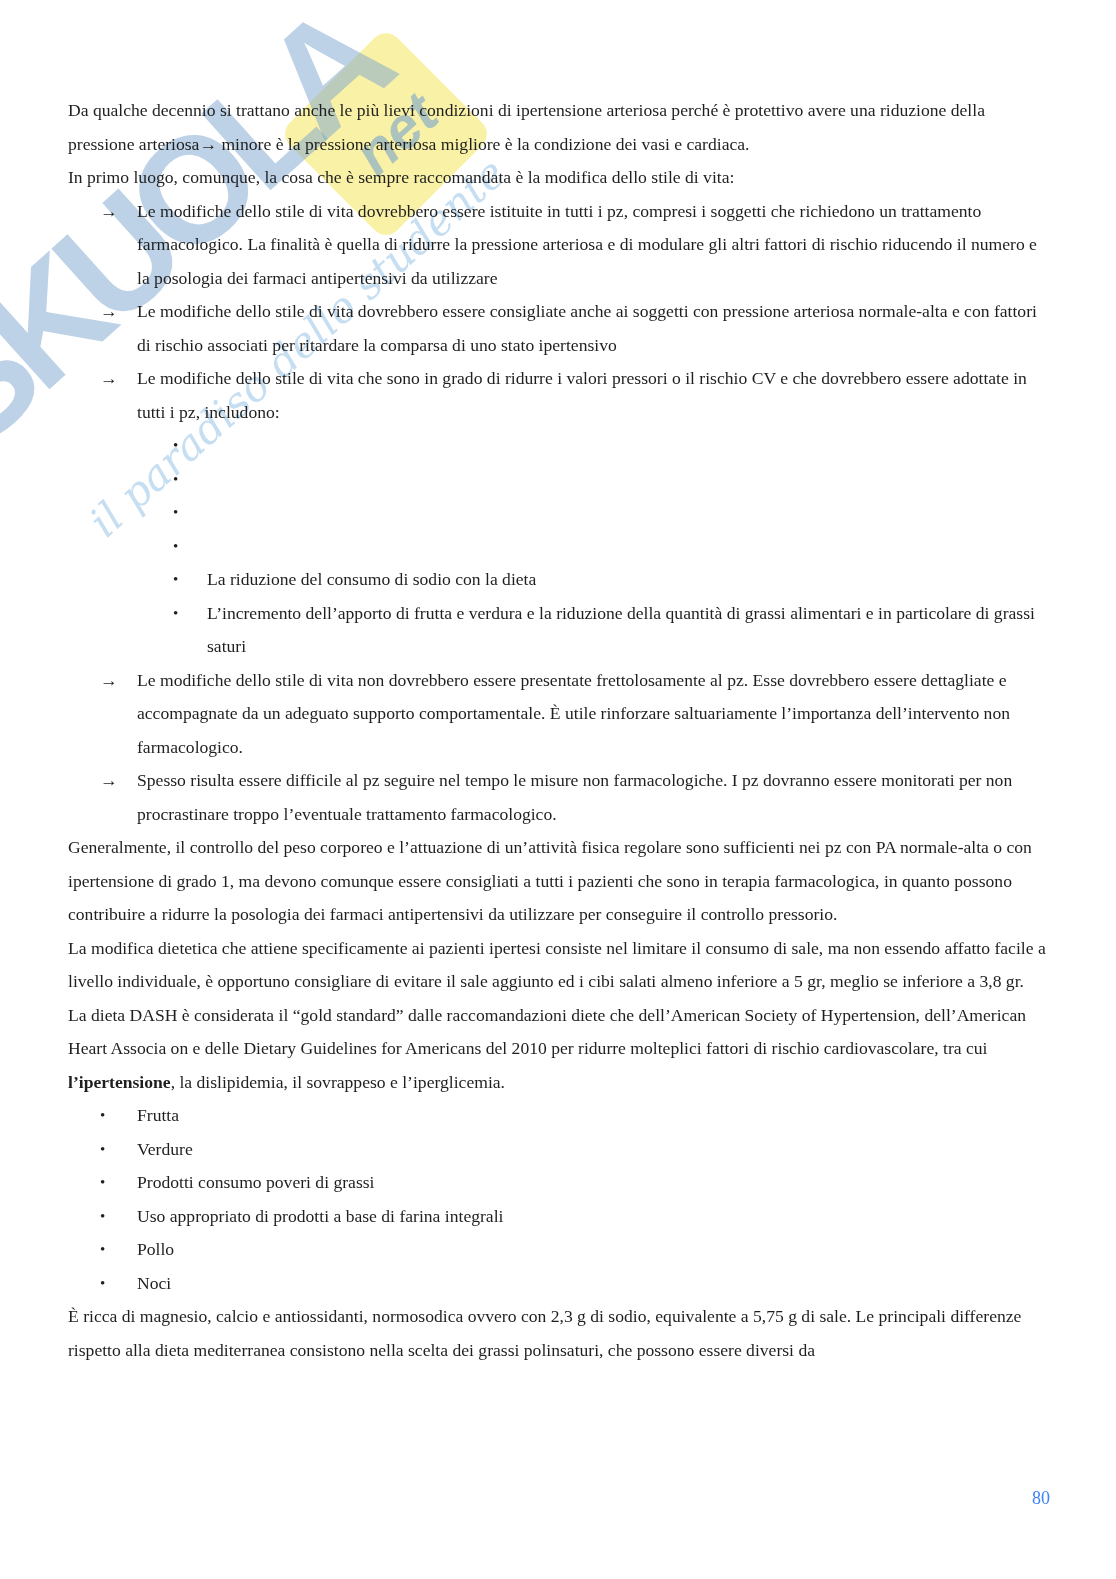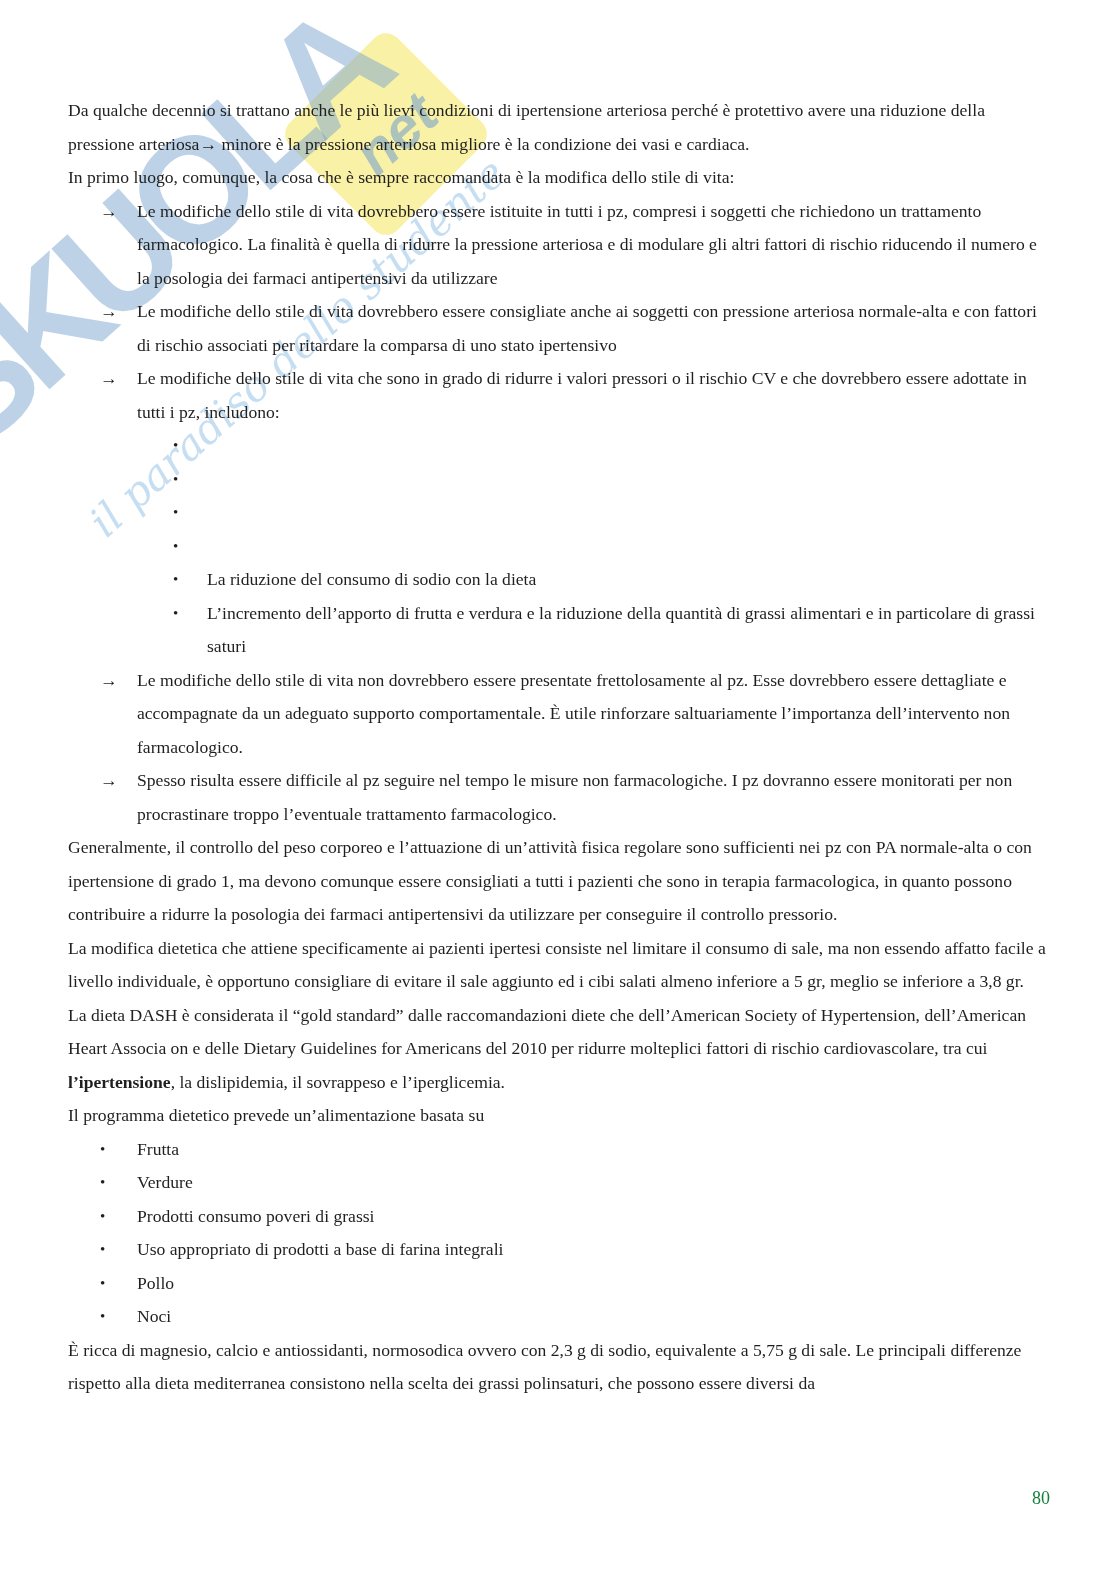--- a/index.html
+++ b/index.html
@@ -53,21 +53,21 @@
   .arrow-item{display:flex;padding-left:32px;}
   .arrow-item .marker{flex:0 0 37px;}
   .sub-item{display:flex;padding-left:105px;}
   .sub-item .marker{flex:0 0 34px;font-size:15px;}
   .diet-item{display:flex;padding-left:32px;}
   .diet-item .marker{flex:0 0 37px;font-size:15px;}
   .text{flex:1;min-width:0;}
   .bold{font-weight:700;}
   .page-number{
     position:absolute;top:1486px;right:66px;z-index:1;
-    font-size:18px;line-height:24px;color:#15803d;
+    font-size:18px;line-height:24px;color:#3b82f6;
   }
 </style>
 </head>
 <body>
 
 <div class="page">
 
   <div class="watermark">
     <div class="wm-badge"></div>
     <div class="wm-word">SKUOLA</div>
@@ -114,21 +114,20 @@
         <span class="marker">→</span>
         <span class="text"><span>Le modifiche dello stile di vita non dovrebbero essere presentate frettolosamente al pz. Esse dovrebbero essere dettagliate e accompagnate da un adeguato supporto comportamentale. È utile rinforzare saltuariamente l’importanza dell’intervento non farmacologico.</span></span>
       </div>
       <div class="block arrow-item">
         <span class="marker">→</span>
         <span class="text"><span>Spesso risulta essere difficile al pz seguire nel tempo le misure non farmacologiche. I pz dovranno essere monitorati per non procrastinare troppo l’eventuale trattamento farmacologico.</span></span>
       </div>
       <div class="block paragraph"><span class="text"><span>Generalmente, il controllo del peso corporeo e l’attuazione di un’attività fisica regolare sono sufficienti nei pz con PA normale-alta o con ipertensione di grado 1, ma devono comunque essere consigliati a tutti i pazienti che sono in terapia farmacologica, in quanto possono contribuire a ridurre la posologia dei farmaci antipertensivi da utilizzare per conseguire il controllo pressorio.</span></span></div>
       <div class="block paragraph"><span class="text"><span>La modifica dietetica che attiene specificamente ai pazienti ipertesi consiste nel limitare il consumo di sale, ma non essendo affatto facile a livello individuale, è opportuno consigliare di evitare il sale aggiunto ed i cibi salati almeno inferiore a 5 gr, meglio se inferiore a 3,8 gr.</span></span></div>
       <div class="block paragraph"><span class="text"><span>La dieta DASH è considerata il “gold standard” dalle raccomandazioni diete che dell’American Society of Hypertension, dell’American Heart Associa on e delle Dietary Guidelines for Americans del 2010 per ridurre molteplici fattori di rischio cardiovascolare, tra cui </span><span class="bold">l’ipertensione</span><span>, la dislipidemia, il sovrappeso e l’iperglicemia.</span></span></div>
-      <div class="block paragraph"><span class="text"><span>Il programma dietetico prevede un’alimentazione basata su</span></span></div>
       <div class="block diet-item">
         <span class="marker">•</span>
         <span class="text"><span>Frutta</span></span>
       </div>
       <div class="block diet-item">
         <span class="marker">•</span>
         <span class="text"><span>Verdure</span></span>
       </div>
       <div class="block diet-item">
         <span class="marker">•</span>

